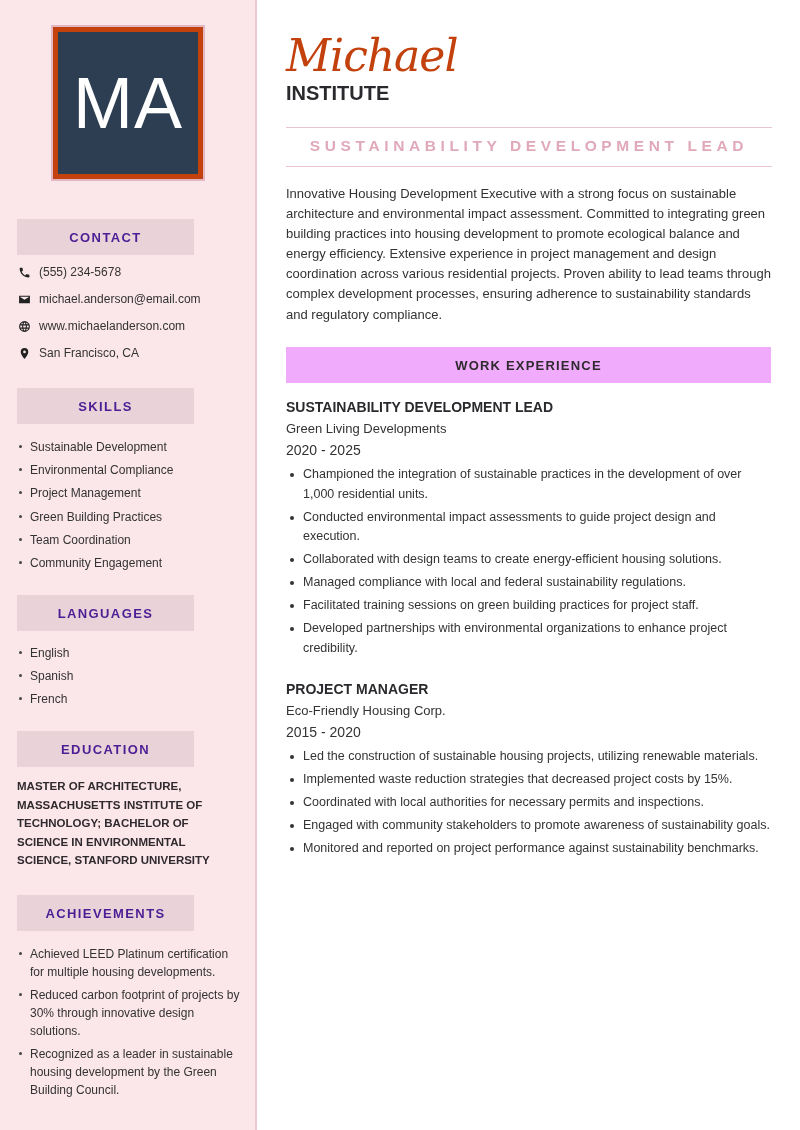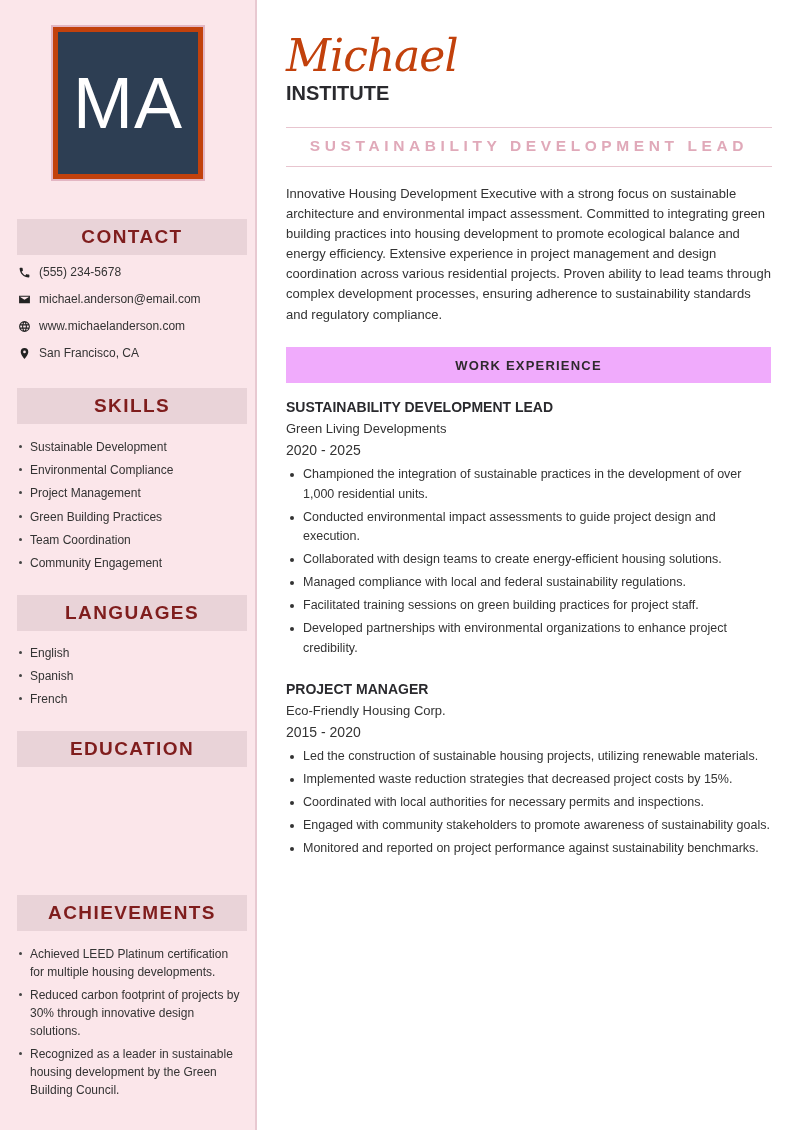--- a/index.html
+++ b/index.html
@@ -16,23 +16,23 @@
     position: absolute; left: 51px; top: 25px; width: 154px; height: 156px;
     border: 2px solid #e3b6c3; background: #c2410c; padding: 5px;
   }
   .mono-box {
     width: 100%; height: 100%; background: #2d3e53;
     display: flex; align-items: center; justify-content: center;
     color: #ffffff; font-size: 72px; font-weight: normal; letter-spacing: 1px;
   }
 
   .side-head {
-    position: absolute; left: 17px; width: 230px; height: 36px;
+    position: absolute; left: 17px; width: 177px; height: 36px;
     background: #e9d3d8; display: flex; align-items: center; justify-content: center;
-    font-size: 19px; font-weight: bold; letter-spacing: 1.4px; color: #7f1d1d;
+    font-size: 13px; font-weight: bold; letter-spacing: 1.4px; color: #4c1d95;
   }
 
   .contact-row {
     position: absolute; left: 17px; display: flex; align-items: center;
     font-size: 12px; color: #333;
   }
   .contact-row .ic { width: 14px; height: 14px; margin-right: 8px; display: flex; align-items: center; justify-content: center; }
   .contact-row svg { width: 13px; height: 13px; fill: #222; }
 
   .side-list { position: absolute; left: 17px; width: 225px; list-style: none; font-size: 12px; color: #333; }
@@ -127,20 +127,21 @@
   </ul>
 
   <div class="side-head" style="top:595px">LANGUAGES</div>
   <ul class="side-list" style="top:644px">
     <li style="margin-bottom:5.2px">English</li>
     <li style="margin-bottom:5.2px">Spanish</li>
     <li>French</li>
   </ul>
 
   <div class="side-head" style="top:731px">EDUCATION</div>
+  <div class="edu">MASTER OF ARCHITECTURE, MASSACHUSETTS INSTITUTE OF TECHNOLOGY; BACHELOR OF SCIENCE IN ENVIRONMENTAL SCIENCE, STANFORD UNIVERSITY</div>
 
   <div class="side-head" style="top:895px">ACHIEVEMENTS</div>
   <ul class="side-list" style="top:945px">
     <li style="margin-bottom:5px">Achieved LEED Platinum certification for multiple housing developments.</li>
     <li style="margin-bottom:5px">Reduced carbon footprint of projects by 30% through innovative design solutions.</li>
     <li>Recognized as a leader in sustainable housing development by the Green Building Council.</li>
   </ul>
 </aside>
 
 <div class="first-name">Michael</div>

